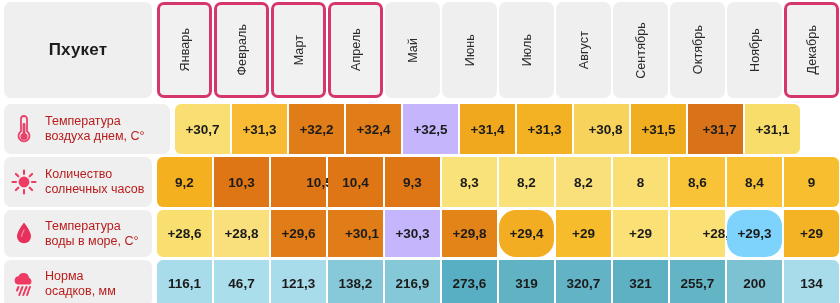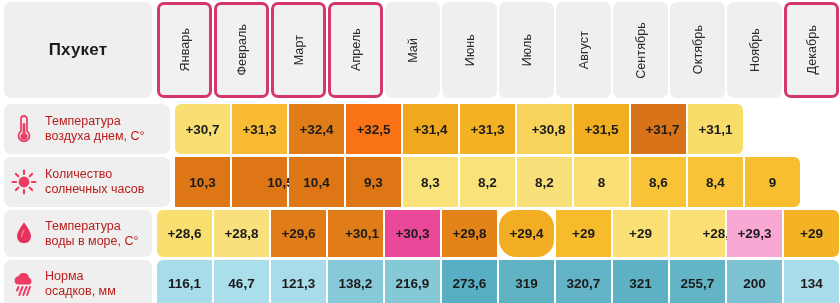--- a/index.html
+++ b/index.html
@@ -177,22 +177,23 @@
         </svg>
       </span>
       <span class="label-text">
         <span>Температура</span><br>
         <span>воздуха днем, C°</span>
       </span>
     </div>
     <div class="cells" data-row="0">
         <div class="cell first" style="background: rgb(249, 223, 114);">+30,7</div>
         <div class="cell" style="background: rgb(249, 187, 51);">+31,3</div>
+        <div class="cell" style="background: rgb(224, 125, 24);">+32,2</div>
         <div class="cell" style="background: rgb(224, 125, 24);">+32,4</div>
-        <div class="cell" style="background: #f97316;">+32,5</div>
+        <div class="cell" style="background: #c4b5fd;">+32,5</div>
         <div class="cell" style="background: rgb(240, 168, 31);">+31,4</div>
         <div class="cell" style="background: rgb(243, 178, 35);">+31,3</div>
         <div class="cell" style="background: rgb(248, 211, 92); padding-left: 8px;">+30,8</div>
         <div class="cell" style="background: rgb(242, 174, 33);">+31,5</div>
         <div class="cell" style="background: rgb(217, 115, 26); padding-left: 8px;">+31,7</div>
         <div class="cell last" style="background: rgb(249, 221, 107);">+31,1</div>
       </div>
   </div>
 
   <div class="data-row r1">
@@ -211,20 +212,21 @@
             <line x1="7.3" y1="18.7" x2="4.9" y2="21.1"></line>
           </g>
         </svg>
       </span>
       <span class="label-text">
         <span>Количество</span><br>
         <span>солнечных часов</span>
       </span>
     </div>
     <div class="cells" data-row="1">
+        <div class="cell first" style="background: rgb(245, 176, 31);">9,2</div>
         <div class="cell" style="background: rgb(223, 118, 21);">10,3</div>
         <div class="cell" style="background: rgb(223, 118, 21); padding-left: 42px;">10,5</div>
         <div class="cell" style="background: rgb(223, 118, 21);">10,4</div>
         <div class="cell" style="background: rgb(223, 118, 21);">9,3</div>
         <div class="cell" style="background: rgb(250, 226, 122);">8,3</div>
         <div class="cell" style="background: rgb(250, 226, 122);">8,2</div>
         <div class="cell" style="background: rgb(250, 224, 122);">8,2</div>
         <div class="cell" style="background: rgb(250, 223, 116);">8</div>
         <div class="cell" style="background: rgb(248, 195, 55);">8,6</div>
         <div class="cell" style="background: rgb(248, 195, 55);">8,4</div>
@@ -243,27 +245,27 @@
       <span class="label-text">
         <span>Температура</span><br>
         <span>воды в море, C°</span>
       </span>
     </div>
     <div class="cells" data-row="2">
         <div class="cell first" style="background: rgb(249, 223, 111);">+28,6</div>
         <div class="cell" style="background: rgb(249, 224, 124);">+28,8</div>
         <div class="cell" style="background: rgb(224, 125, 24);">+29,6</div>
         <div class="cell" style="background: rgb(224, 125, 24); padding-left: 13px;">+30,1</div>
-        <div class="cell" style="background: #ec4899;">+30,3</div>
+        <div class="cell" style="background: #c4b5fd;">+30,3</div>
         <div class="cell" style="background: rgb(227, 132, 24);">+29,8</div>
         <div class="cell" style="background: rgb(243, 173, 34); border-radius: 17px;">+29,4</div>
         <div class="cell" style="background: rgb(246, 188, 44);">+29</div>
         <div class="cell" style="background: rgb(250, 224, 117);">+29</div>
         <div class="cell" style="background: rgb(250, 224, 117); padding-left: 44px;">+28,9</div>
-        <div class="cell" style="background: #f9a8d4;">+29,3</div>
+        <div class="cell" style="background: #7dd3fc; border-radius: 16px;">+29,3</div>
         <div class="cell last" style="background: rgb(244, 179, 37);">+29</div>
       </div>
   </div>
 
   <div class="data-row r3">
     <div class="label-cell">
       <span class="label-icon">
         <svg width="26" height="26" viewBox="0 0 26 26">
           <path d="M7 13.5a4.2 4.2 0 0 1 .5-8.3 5.6 5.6 0 0 1 10.6 1.6A3.9 3.9 0 0 1 19 13.5z" fill="#ef3b63"></path>
           <g stroke="#ef3b63" stroke-width="2" stroke-linecap="round">

